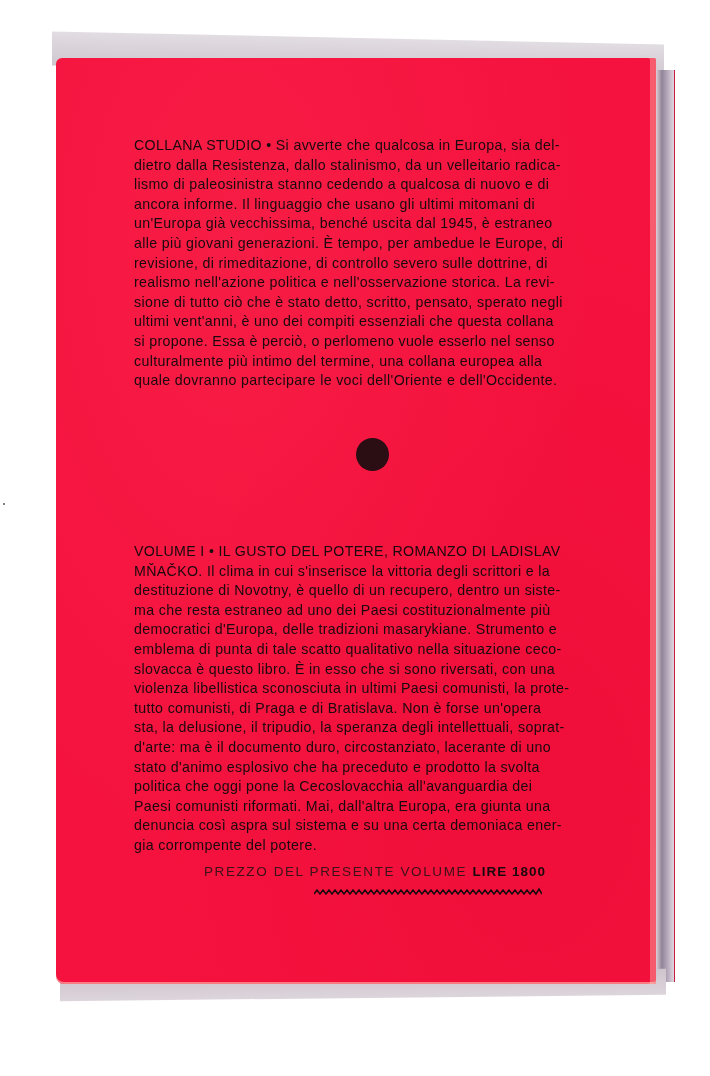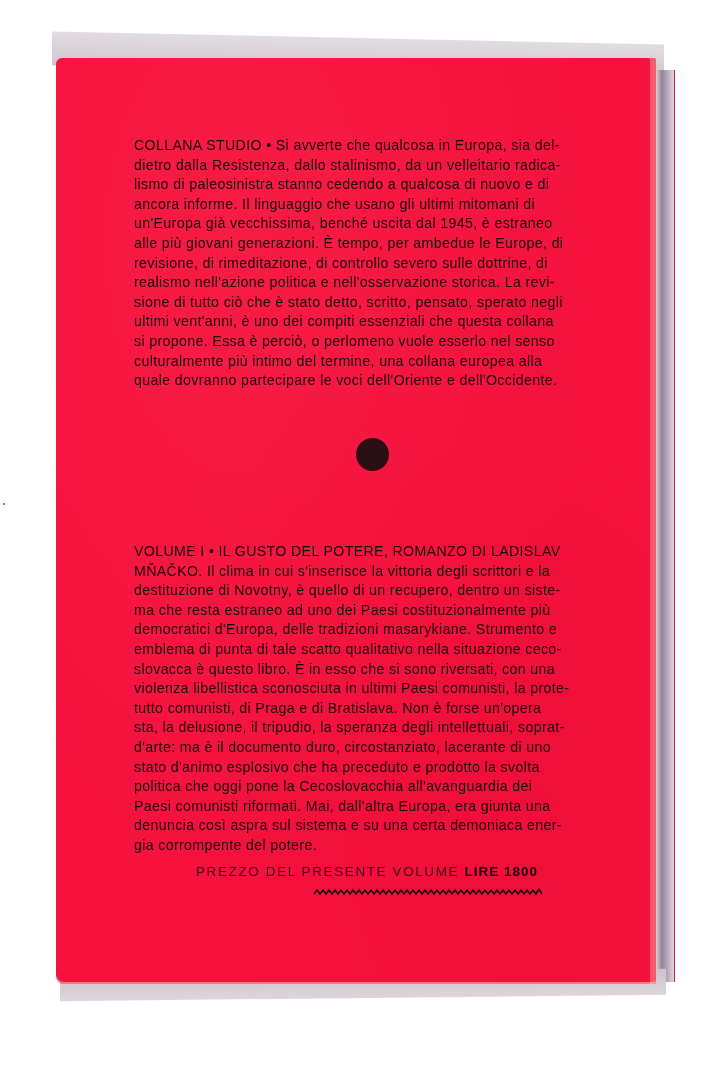--- a/index.html
+++ b/index.html
@@ -42,21 +42,21 @@
   .center-line { text-align: left; display: block; }
   .dot {
     position: absolute; left: 300px; top: 380px; width: 33px; height: 33px;
     border-radius: 50%; background: #2a0e14;
   }
   .squiggle {
     position: absolute; left: 258px; top: 829px; width: 228px; height: 10px;
   }
   .price {
     position: absolute; left: 140px; top: 806px; width: 350px;
-    text-align: left; font-size: 13.5px; letter-spacing: 1.6px;
+    text-align: right; font-size: 13.5px; letter-spacing: 1.6px;
     color: #3a1218; font-weight: normal;
   }
   .price .lire { font-weight: bold; color: #1a0a0e; letter-spacing: 1px; }
   .stray-dot {
     position: absolute; left: 3px; top: 503px; width: 2px; height: 2px; border-radius: 50%;
     background: #555;
   }
 </style>
 </head>
 <body>

